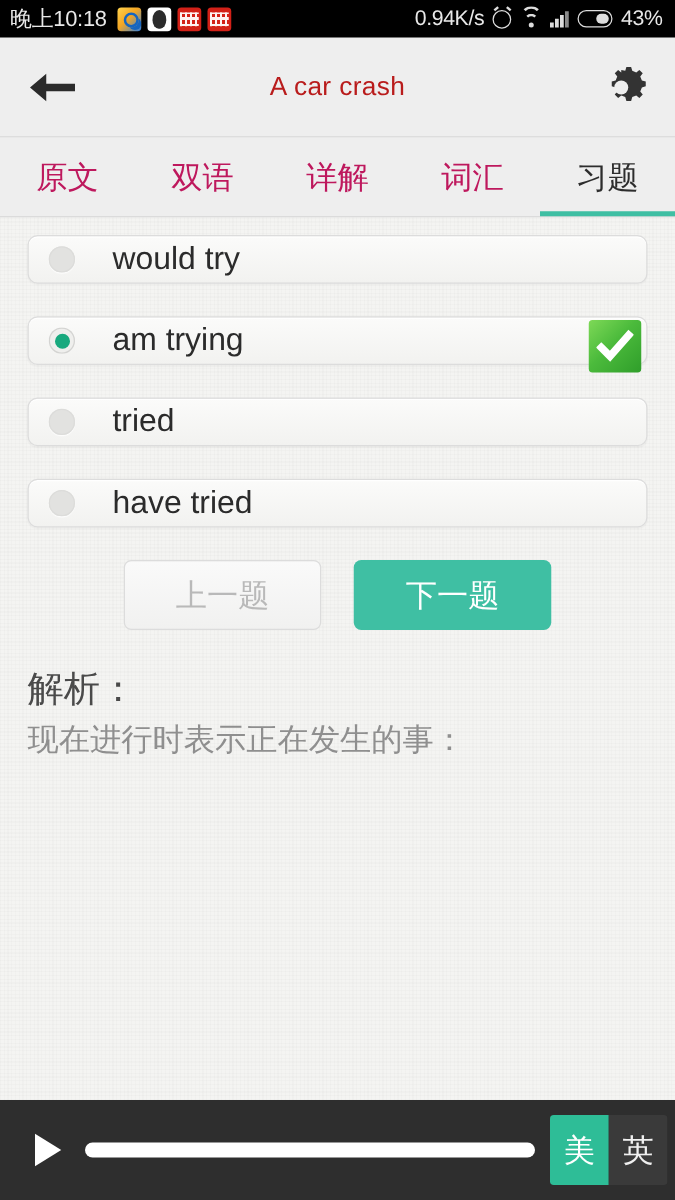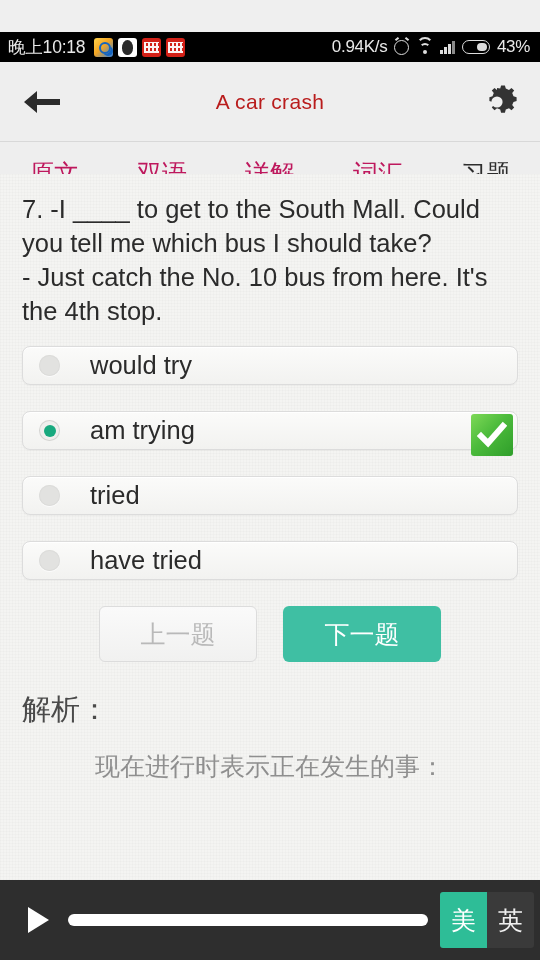--- a/index.html
+++ b/index.html
@@ -14,21 +14,20 @@
   
   .statusbar {
     height: 30px;
     background: #000;
     color: #e8e8e8;
     display: flex;
     align-items: center;
     padding: 0 10px 0 8px;
     font-size: 17px;
     position: relative;
-    margin-top: 32px;
   }
   .sb-clock { font-size: 17.5px; letter-spacing: -0.2px; white-space: nowrap; }
   .sb-apps { display: flex; align-items: center; gap: 5px; margin-left: 9px; }
   .app-ico {
     width: 19px; height: 19px; border-radius: 3px;
     position: relative; overflow: hidden;
     font-size: 9px; color: #fff;
     display: flex; align-items: center; justify-content: center;
   }
   .app-ico.search {
@@ -220,21 +219,21 @@
     background: #3fbfa3; border: none;
     color: #ffffff; font-size: 25px;
     display: flex; align-items: center; justify-content: center;
     cursor: pointer;
   }
 
   .analysis { padding: 28px 22px 0 22px; }
   .analysis-title { font-size: 29px; color: #4a4a4a; }
   .analysis-body {
     font-size: 25px; color: #8f8f8f;
-    margin-top: 20px; line-height: 32px; text-align: center;
+    margin-top: 4px; line-height: 32px;
   }
 
   
   .player {
     position: absolute; left: 0; right: 0; bottom: 0;
     height: 80px;
     background: #2e2e2e;
     display: flex; align-items: center;
     padding: 0 6px 0 16px;
   }
@@ -322,22 +321,20 @@
   <div class="tab">
       <span>词汇</span>
     </div>
   <div class="tab active">
       <span>习题</span>
     </div>
 </div>
 
 <div class="content">
 
-  <div class="question">7. -I ____ to get to the South Mall. Could you tell me which bus I should take?
-- Just catch the No. 10 bus from here. It's the 4th stop.</div>
 
   <div class="options">
 
     <div class="option">
       <span class="radio"></span>
       <span class="opt-label">would try</span>
     </div>
 
     <div class="option selected">
       <span class="radio"></span>

